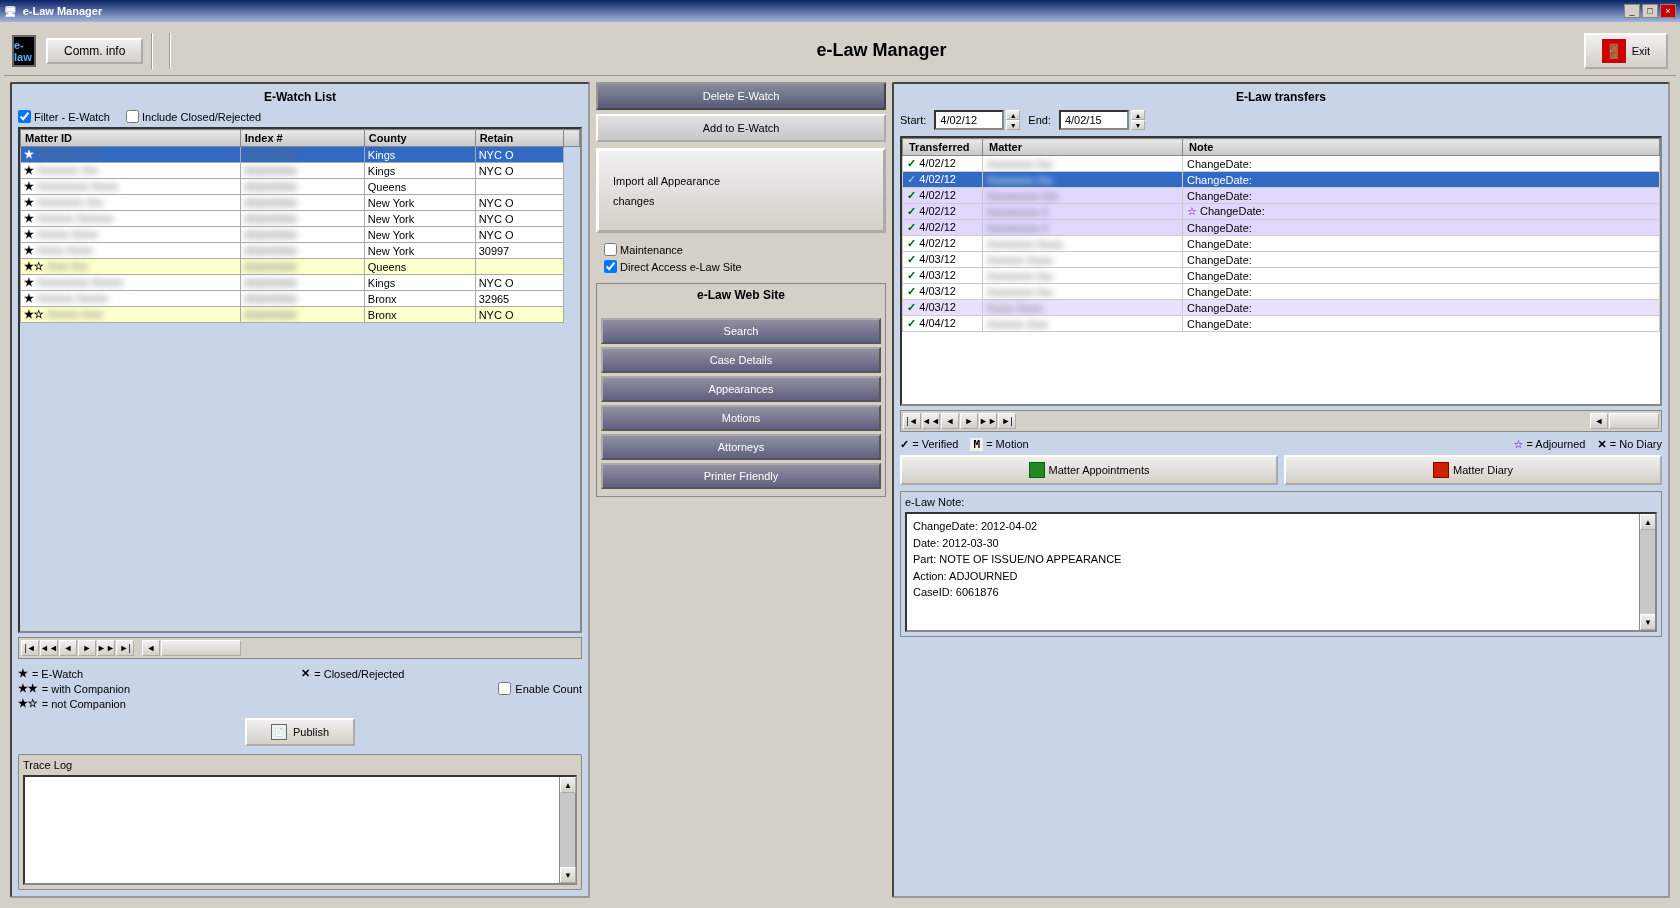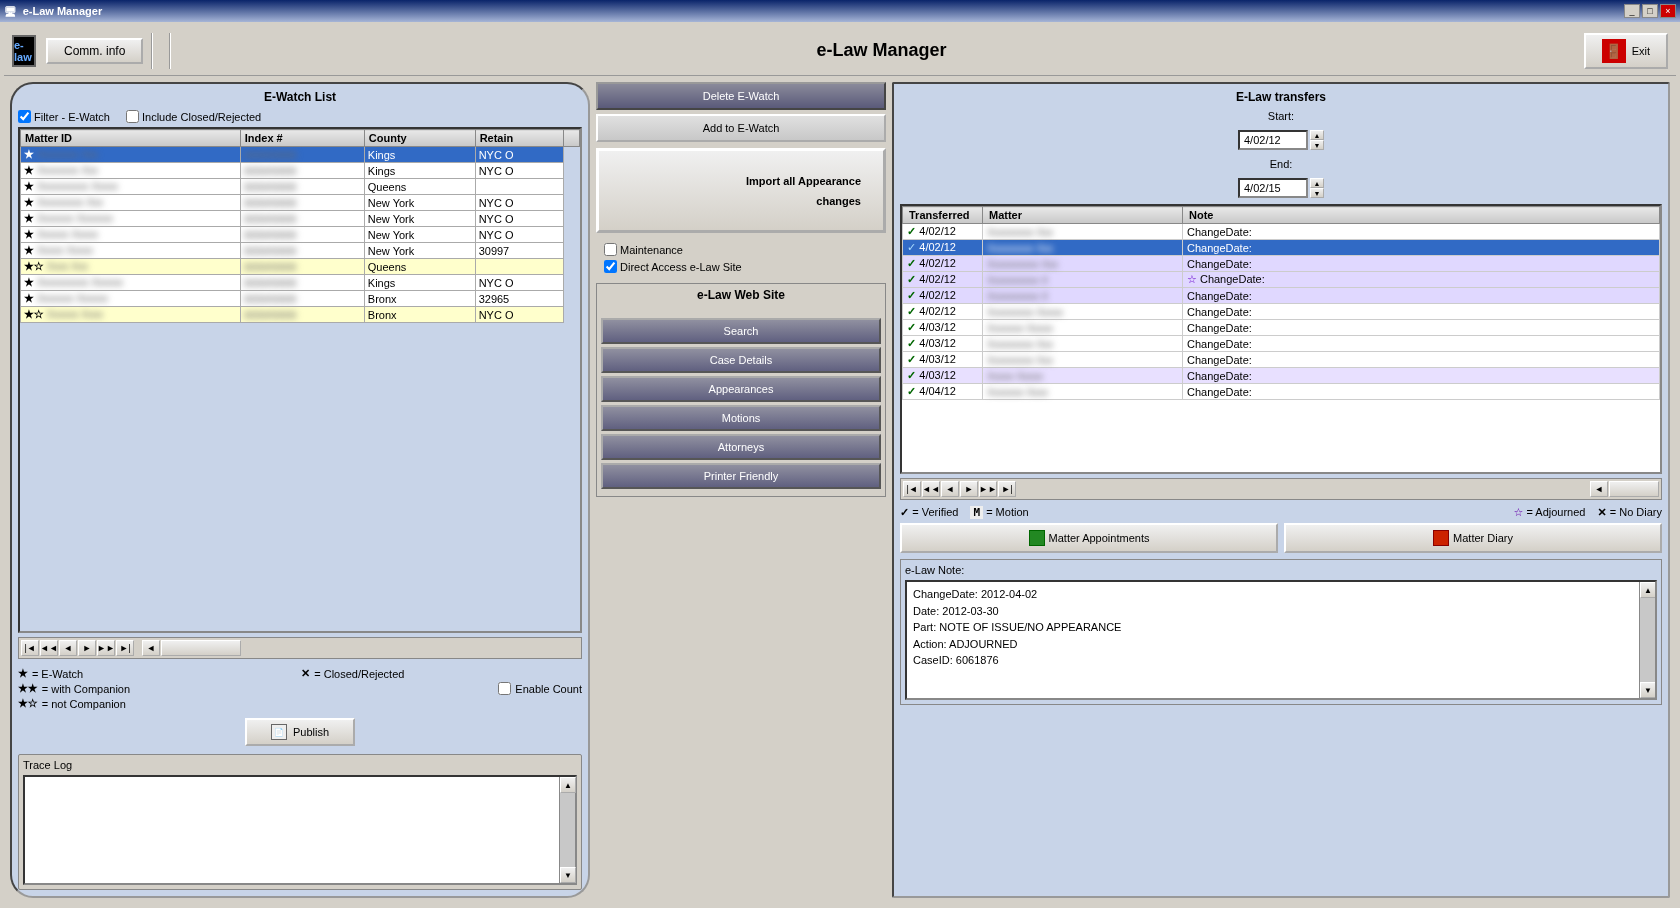--- a/index.html
+++ b/index.html
@@ -116,21 +116,21 @@
     }
     .panel-title {
       text-align: center;
       font-weight: bold;
       font-size: 12px;
       margin-bottom: 6px;
       color: #000;
     }
 
     
-    .left-panel { width: 580px; flex-shrink: 0; border-radius: 23px; }
+    .left-panel { width: 580px; flex-shrink: 0; }
     
     
     .check-row {
       display: flex;
       align-items: center;
       gap: 16px;
       margin-bottom: 4px;
     }
     .check-label { display: flex; align-items: center; gap: 3px; font-size: 11px; }
     
@@ -273,25 +273,25 @@
       font-size: 11px;
     }
     .action-btn-dark {
       background: linear-gradient(to bottom, #8a8a9a, #5a5a7a);
       color: white;
       border: 2px outset #999;
     }
     .import-btn {
       background: linear-gradient(to bottom, #f0f0f0, #d4d0c8);
       border: 3px outset #fff;
-      padding: 20px 22px;
-      cursor: pointer;
-      text-align: right;
+      padding: 20px 14px;
+      cursor: pointer;
+      text-align: left;
       font-size: 14px;
-      font-weight: bold;
+      font-weight: normal;
       line-height: 1.4;
     }
     .check-options {
       display: flex;
       flex-direction: column;
       gap: 4px;
       padding: 4px 8px;
     }
     .elaw-website-section {
       border: 1px solid #888;
@@ -317,21 +317,20 @@
     }
 
     
     .right-panel { flex: 1; }
     
     .transfers-header {
       display: flex;
       align-items: center;
       gap: 8px;
       margin-bottom: 6px;
-      flex-direction: column;
     }
     .date-control {
       display: flex;
       align-items: center;
       gap: 2px;
     }
     .date-input {
       background: white;
       border: 2px inset #888;
       padding: 2px 4px;

